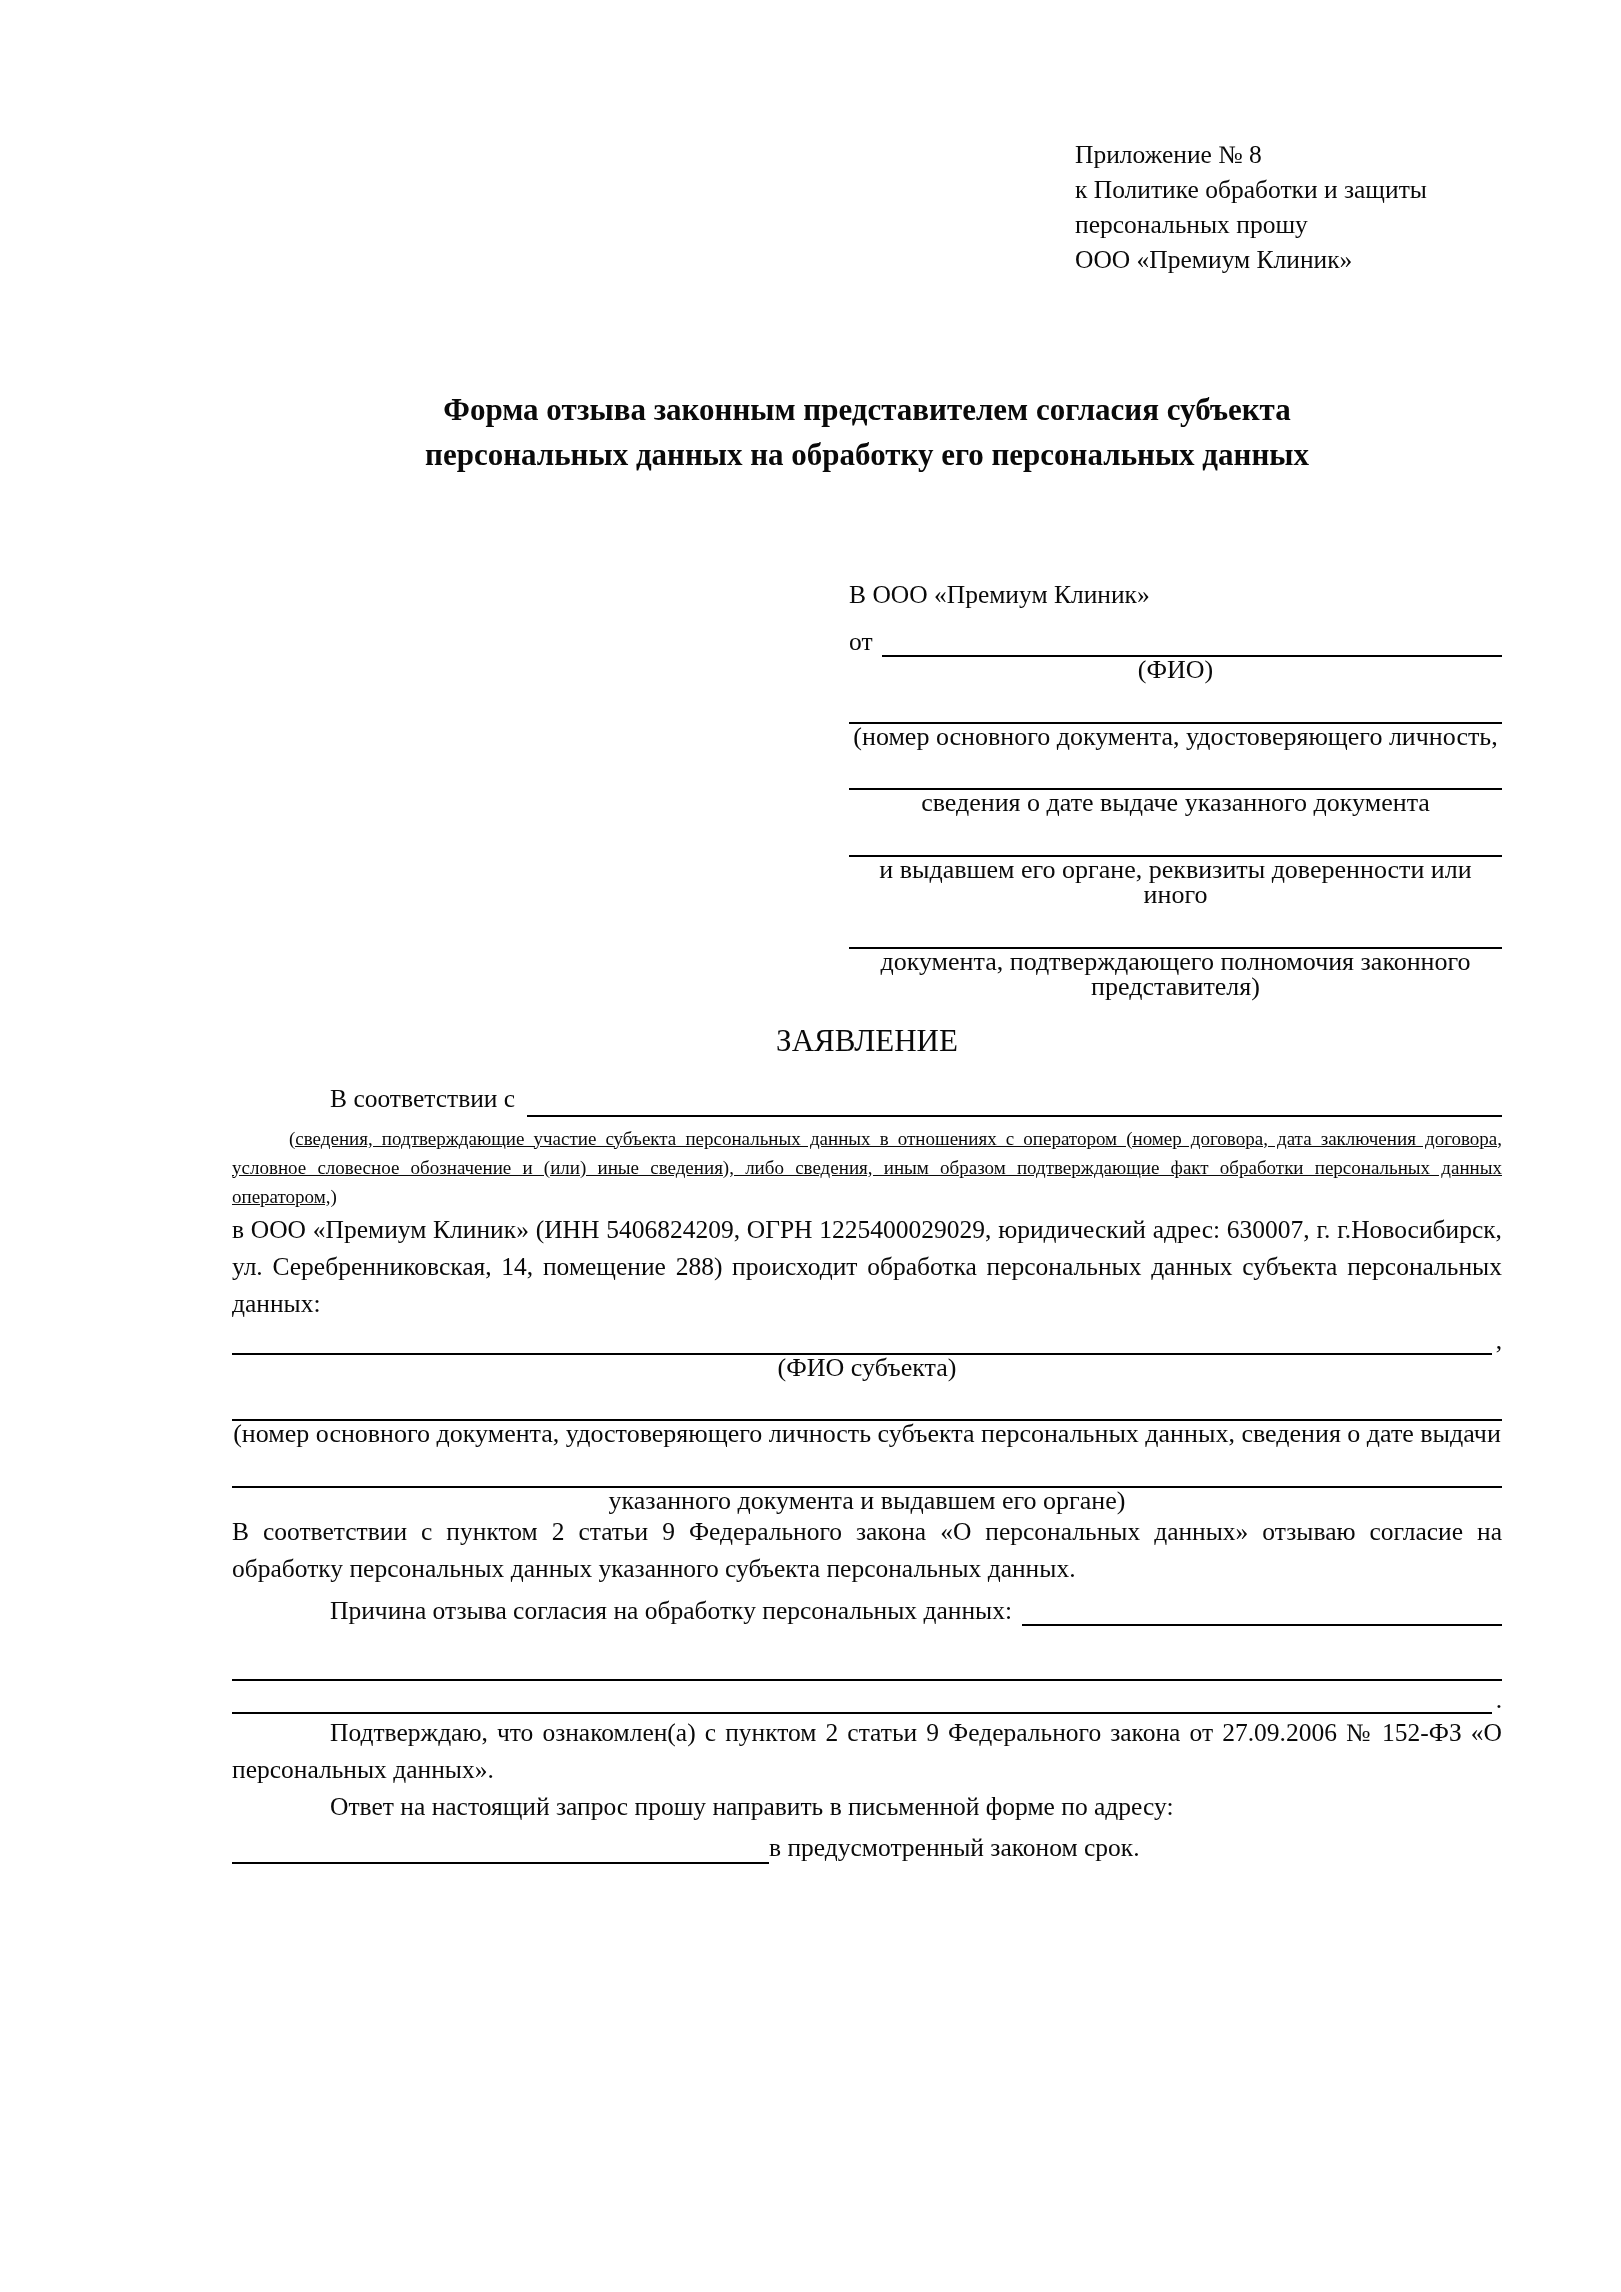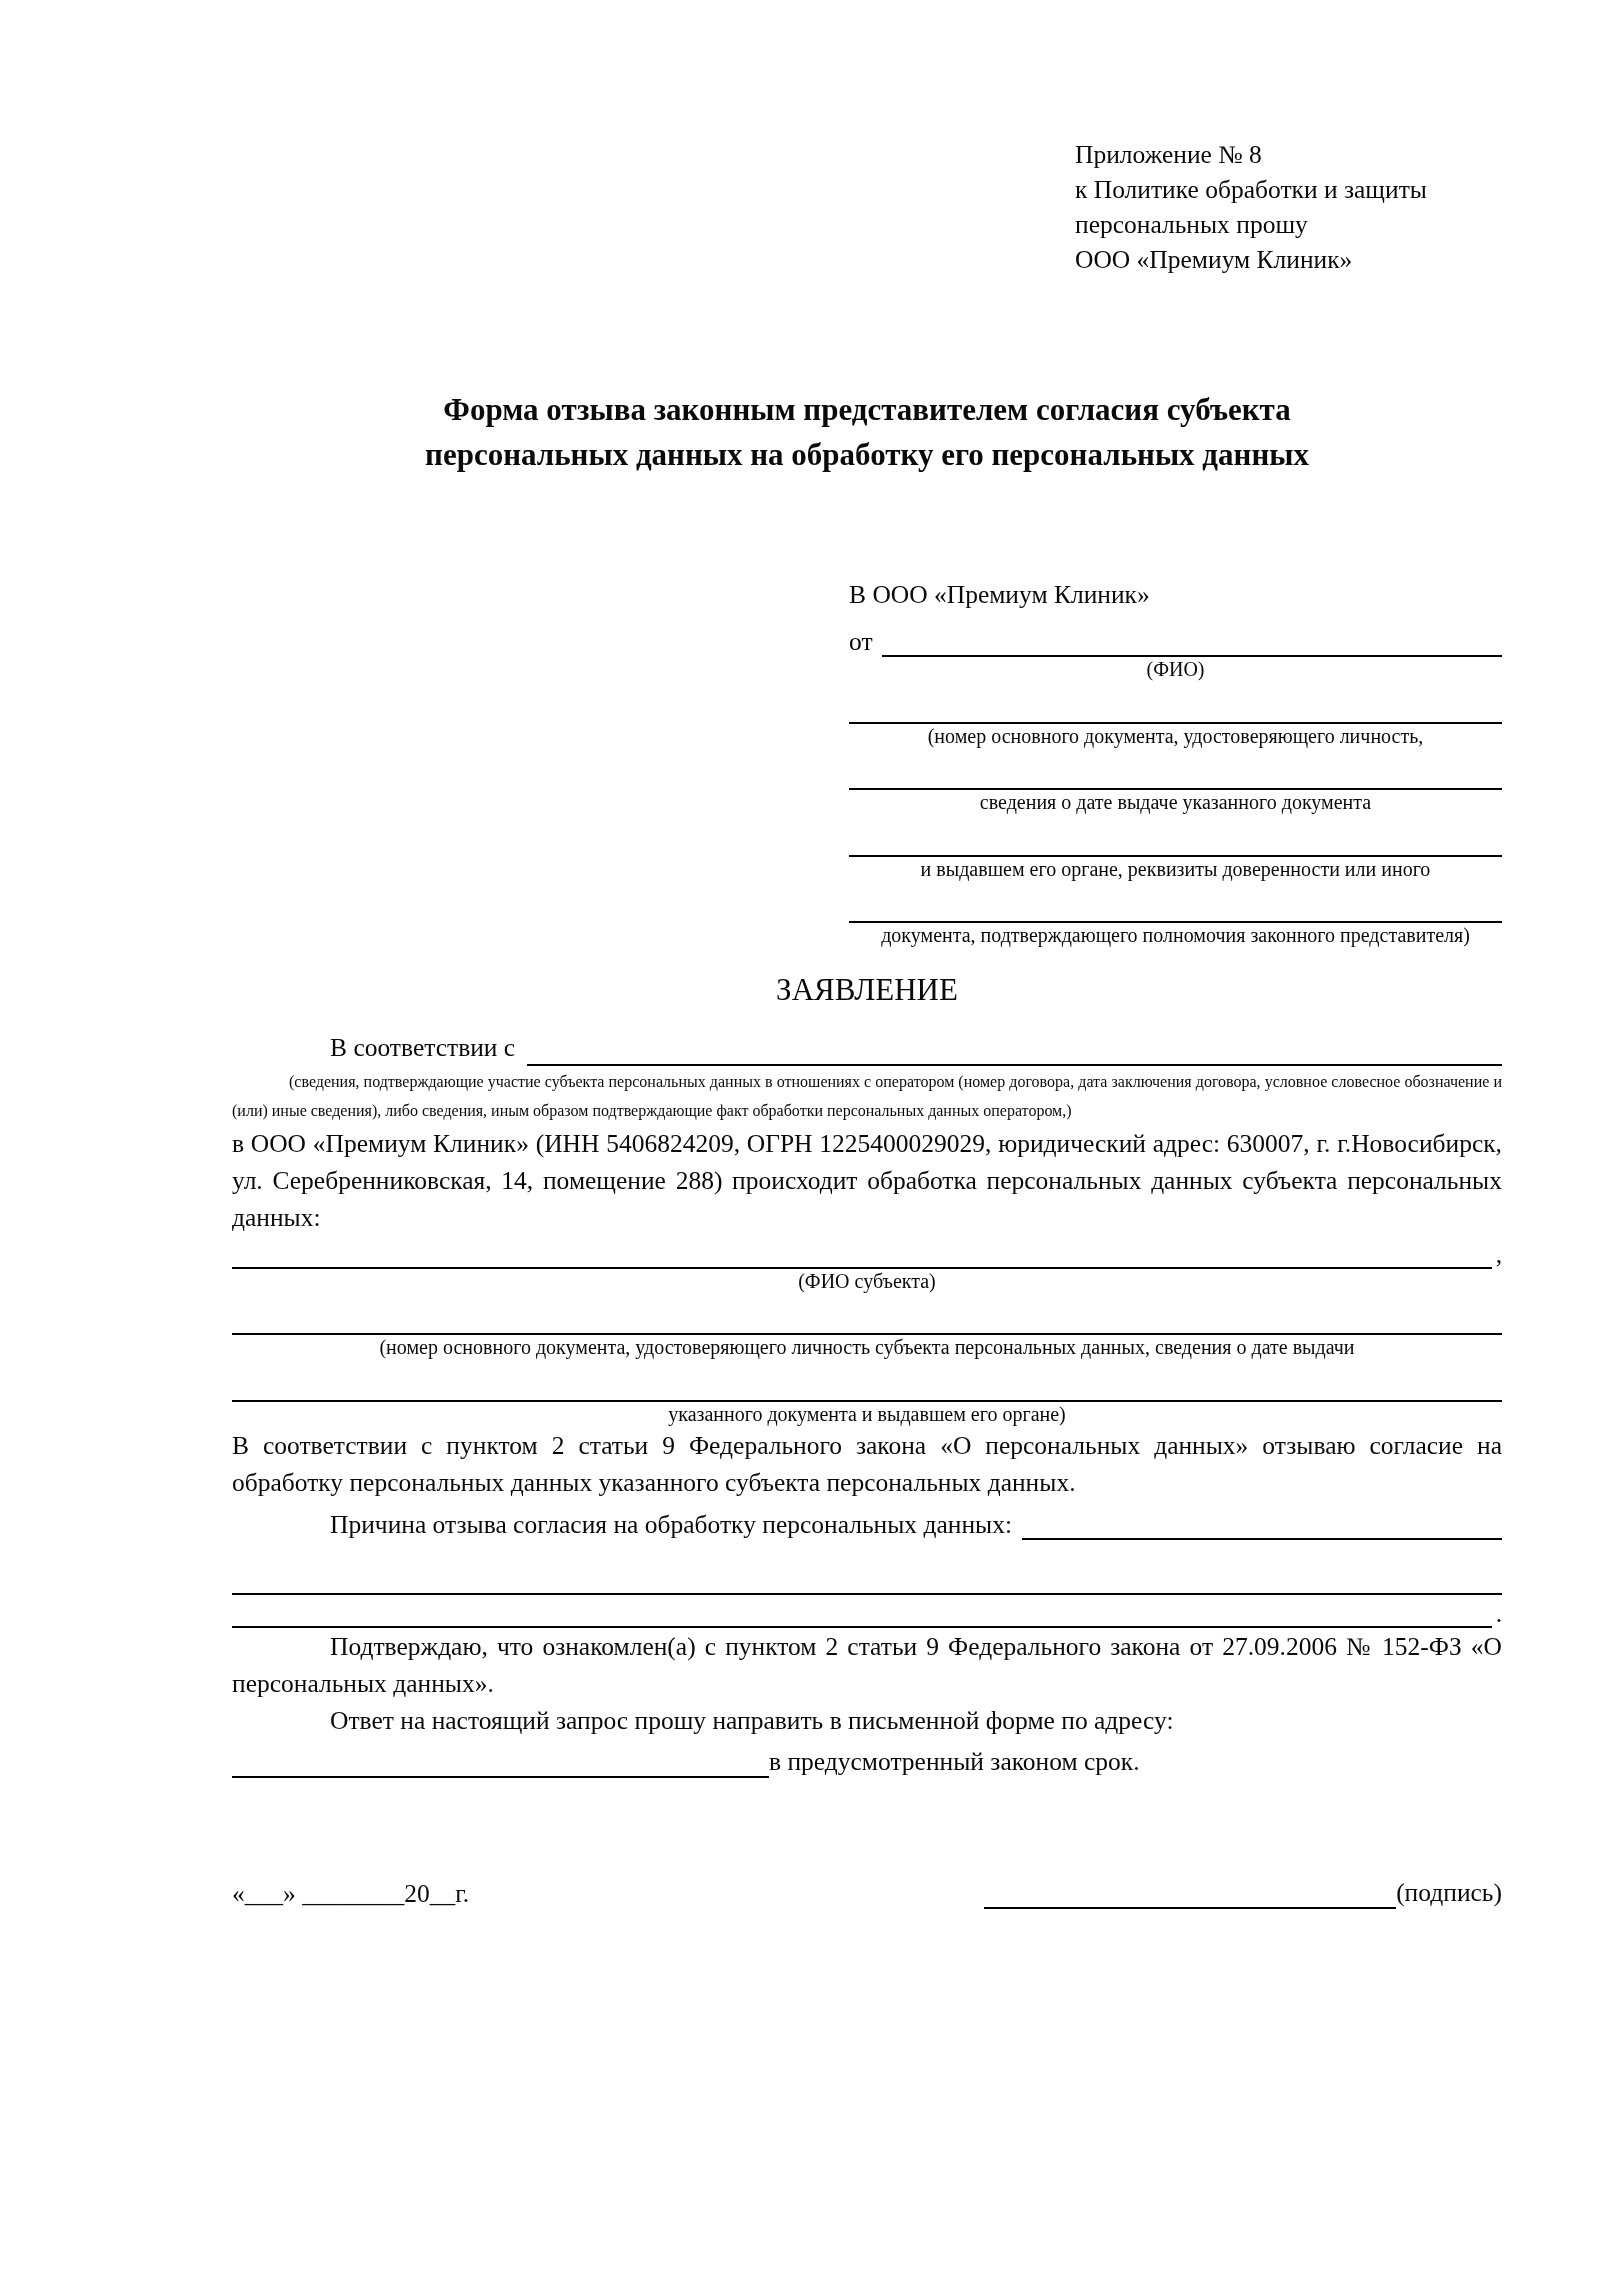--- a/index.html
+++ b/index.html
@@ -37,40 +37,41 @@
     margin-left:617px;
     width:653px;
     font-size:25.5px;
   }
   .addr-to{line-height:39px;}
   .flex-row{display:flex;align-items:flex-end;}
   .fill{flex:1;border-bottom:2.9px solid #000;}
   .from-row{height:43px;}
   .from-row .fill{margin-left:9.8px;}
   .cap{
-    font-size:20px;
+    font-size:26px;
     line-height:25.5px;
     text-align:center;
   }
   .blank{border-bottom:2.9px solid #000;height:39px;}
   
   .heading{
     margin-top:23.5px;
     text-align:center;
     font-size:31px;
     line-height:35px;
   }
   .accordance{margin-top:19.6px;height:39px;padding-left:98px;}
   .accordance .fill{margin-left:11.8px;}
   .fineprint{
-    font-size:16px;
+    font-size:19px;
     line-height:29px;
     text-align:justify;
     text-indent:57px;
-    margin-top:1px;
+    margin-top:7px;
+    text-decoration:underline;
   }
   .para{
     font-size:25.5px;
     line-height:37px;
     text-align:justify;
   }
   .para.ind{text-indent:98px;}
   .line-row{height:33px;}
   .line-row .tail{font-size:25.5px;line-height:29px;padding-left:3.9px;}
   .reason-row{height:39px;padding-left:98px;font-size:25.5px;}

